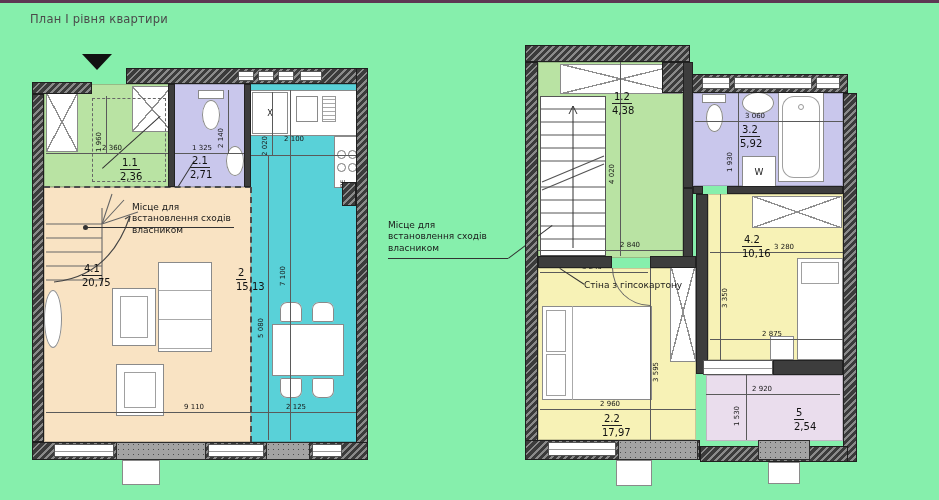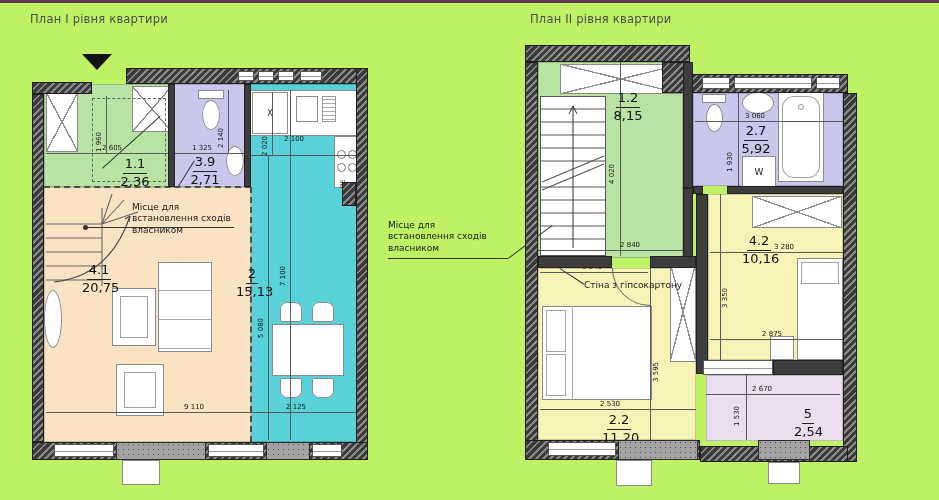--- a/index.html
+++ b/index.html
@@ -1,16 +1,16 @@
 <!DOCTYPE html>
 <html><head>
 <meta charset="utf-8">
 <style>
   html,body { margin:0; padding:0; background:#fff; }
-  #canvas { position:relative; width:939px; height:500px; background:#bef264;
+  #canvas { position:relative; width:939px; height:500px; background:#86efac;
             font-family:"DejaVu Sans", sans-serif; overflow:hidden; }
   .abs { position:absolute; box-sizing:border-box; }
   .title { font-size:11.5px; color:#4b4b4b; letter-spacing:0.2px; }
   .wall { background:repeating-linear-gradient(135deg,#8a8a8a 0 2px,#3b3b3b 2px 5px);
           box-shadow:inset 0 0 0 1px #1f1f1f; }
   .iwall { background:#3d3d3d; box-shadow:inset 0 0 0 1px #222; }
   .sill { background-color:#a3a3a3;
           background-image:radial-gradient(#4f4f4f 0.9px, rgba(0,0,0,0) 1px);
           background-size:5px 5px; box-shadow:inset 0 0 0 1px #2c2c2c; }
   .win { background:#fff; box-shadow:inset 0 0 0 1px #555; }
@@ -30,41 +30,40 @@
   .c-beige { background:#f9e3c3; box-shadow:inset 0 0 0 1px rgba(0,0,0,.18); }
   .c-yellow { background:#f7f2b6; box-shadow:inset 0 0 0 1px rgba(0,0,0,.18); }
   .c-pink { background:#eadded; box-shadow:inset 0 0 0 1px rgba(0,0,0,.18); }
   .dim { font-size:7px; line-height:1; color:#161616; white-space:nowrap; }
   .vdim { writing-mode:vertical-rl; transform:rotate(180deg); }
   .dlh { border-top:1px solid #5a5a5a; height:0; }
   .dlv { border-left:1px solid #5a5a5a; width:0; }
   .dashh { border-top:2px dashed #4d4d4d; height:0; }
   .dashv { border-left:2px dashed #4d4d4d; width:0; }
   .dashbox { border:1.2px dashed #666; }
-  .rlabel { font-size:13px; line-height:1.3; color:#101010; text-align:center; }
+  .rlabel { font-size:10px; line-height:1.3; color:#101010; }
   .rlabel .rid { display:inline-block; border-bottom:1px solid #222; padding:0 2px; }
   .note { font-size:9px; line-height:1.25; color:#1a1a1a; }
   .leader { border-top:1px solid #333; height:0; transform-origin:left top; }
   .dot { background:#333; border-radius:50%; }
   .tri-down { width:0; height:0; border-left:15px solid transparent;
               border-right:15px solid transparent; border-top:16px solid #111; }
   .burner { width:9px; height:9px; border:1px solid #777; border-radius:50%; background:#fff; }
   .cmark { display:flex; align-items:center; justify-content:center; font-size:8px; color:#222; }
   .drainer { background:#fff; box-shadow:inset 0 0 0 1px #999;
              background-image:repeating-linear-gradient(to bottom, rgba(0,0,0,0) 0 3px, #aaa 3px 4px); }
   .arc { border-left:1px solid #666; border-bottom:1px solid #666; border-bottom-left-radius:100%; }
   .topline { background:#5e3753; }
 </style>
 </head>
 <body>
 
 <div id="canvas">
   <div class="abs topline" style="left:0;top:2;width:939px;height:3px"></div>
   <div class="abs title" style="left:30px;top:12px">План I рівня квартири</div>
-  <div class="abs title" style="left:530px;top:12px">План II рівня квартири</div>
 
   <div class="abs c-green" style="left:44px;top:84px;width:130px;height:103px"></div>
   <div class="abs c-lav" style="left:174px;top:84px;width:76px;height:103px"></div>
   <div class="abs c-cyan" style="left:250px;top:84px;width:110px;height:358px"></div>
   <div class="abs c-beige" style="left:44px;top:187px;width:207px;height:255px"></div>
   <div class="abs dashh" style="left:44px;top:186px;width:207px"></div>
   <div class="abs dashv" style="left:250px;top:187px;height:255px"></div>
 
   <div class="abs xbox" style="left:46px;top:92px;width:32px;height:60px"></div>
   <div class="abs xbox" style="left:132px;top:86px;width:40px;height:46px"></div>
@@ -104,21 +103,21 @@
     </g>
   </svg>
   <div class="abs furn" style="left:158px;top:262px;width:54px;height:90px;background-image:repeating-linear-gradient(to bottom,rgba(0,0,0,0) 0 28px,#aaa 28px 29px)"></div>
   <div class="abs furn" style="left:112px;top:288px;width:44px;height:58px"></div>
   <div class="abs inner" style="left:120px;top:296px;width:28px;height:42px"></div>
   <div class="abs furn" style="left:116px;top:364px;width:48px;height:52px"></div>
   <div class="abs inner" style="left:124px;top:372px;width:32px;height:36px"></div>
   <div class="abs furn oval" style="left:44px;top:290px;width:18px;height:58px"></div>
 
   <div class="abs dlh" style="left:46px;top:153px;width:200px"></div>
-  <div class="abs dim" style="left:102px;top:145px">2 605</div>
+  <div class="abs dim" style="left:102px;top:145px">2 360</div>
   <div class="abs dim" style="left:192px;top:145px">1 325</div>
   <div class="abs dlv" style="left:106px;top:96px;height:57px"></div>
   <div class="abs dim vdim" style="left:96px;top:106px;width:9px;height:46px">1 960</div>
   <div class="abs dlv" style="left:228px;top:90px;height:63px"></div>
   <div class="abs dim vdim" style="left:218px;top:102px;width:9px;height:46px">2 140</div>
   <div class="abs dlv" style="left:272px;top:92px;height:63px"></div>
   <div class="abs dim vdim" style="left:262px;top:110px;width:9px;height:46px">2 020</div>
   <div class="abs dlh" style="left:250px;top:155px;width:108px"></div>
   <div class="abs dim" style="left:284px;top:136px">2 100</div>
   <div class="abs dlv" style="left:290px;top:90px;height:350px"></div>
@@ -127,21 +126,21 @@
   <div class="abs dim vdim" style="left:258px;top:292px;width:9px;height:46px">5 080</div>
   <div class="abs dlh" style="left:46px;top:412px;width:312px"></div>
   <div class="abs dim" style="left:184px;top:404px">9 110</div>
   <div class="abs dim" style="left:286px;top:404px">2 125</div>
 
   <div class="abs rlabel" style="left:120px;top:156px;width:30px">
     <span class="rid">1.1</span><br>
     <span>2,36</span>
   </div>
   <div class="abs rlabel" style="left:190px;top:154px;width:30px">
-    <span class="rid">3.9</span><br>
+    <span class="rid">2.1</span><br>
     <span>2,71</span>
   </div>
   <div class="abs rlabel" style="left:236px;top:266px;width:32px">
     <span class="rid">2</span><br>
     <span>15,13</span>
   </div>
   <div class="abs rlabel" style="left:82px;top:262px;width:34px">
     <span class="rid">4.1</span><br>
     <span>20,75</span>
   </div>
@@ -220,41 +219,41 @@
   <div class="abs dim" style="left:582px;top:264px">3 245</div>
   <div class="abs dlh" style="left:710px;top:252px;width:133px"></div>
   <div class="abs dim" style="left:774px;top:244px">3 280</div>
   <div class="abs dlv" style="left:720px;top:194px;height:166px"></div>
   <div class="abs dim vdim" style="left:722px;top:262px;width:9px;height:46px">3 350</div>
   <div class="abs dlh" style="left:710px;top:339px;width:133px"></div>
   <div class="abs dim" style="left:762px;top:331px">2 875</div>
   <div class="abs dlv" style="left:650px;top:268px;height:172px"></div>
   <div class="abs dim vdim" style="left:653px;top:336px;width:9px;height:46px">3 595</div>
   <div class="abs dlh" style="left:540px;top:409px;width:156px"></div>
-  <div class="abs dim" style="left:600px;top:401px">2 530</div>
+  <div class="abs dim" style="left:600px;top:401px">2 960</div>
   <div class="abs dlv" style="left:746px;top:375px;height:65px"></div>
   <div class="abs dim vdim" style="left:734px;top:382px;width:9px;height:44px">1 530</div>
   <div class="abs dlh" style="left:706px;top:394px;width:134px"></div>
-  <div class="abs dim" style="left:752px;top:386px">2 670</div>
+  <div class="abs dim" style="left:752px;top:386px">2 920</div>
 
   <div class="abs rlabel" style="left:612px;top:90px;width:32px">
     <span class="rid">1.2</span><br>
-    <span>8,15</span>
+    <span>4,38</span>
   </div>
   <div class="abs rlabel" style="left:740px;top:123px;width:32px">
-    <span class="rid">2.7</span><br>
+    <span class="rid">3.2</span><br>
     <span>5,92</span>
   </div>
   <div class="abs rlabel" style="left:742px;top:233px;width:34px">
     <span class="rid">4.2</span><br>
     <span>10,16</span>
   </div>
   <div class="abs rlabel" style="left:602px;top:412px;width:34px">
     <span class="rid">2.2</span><br>
-    <span>11,20</span>
+    <span>17,97</span>
   </div>
   <div class="abs rlabel" style="left:794px;top:406px;width:28px">
     <span class="rid">5</span><br>
     <span>2,54</span>
   </div>
 
   <div class="abs note" style="left:388px;top:220px;width:104px">Місце для встановлення сходів власником</div>
   <div class="abs dlh" style="left:388px;top:258px;width:120px;border-top-color:#333"></div>
   <div class="abs leader" style="left:508px;top:258px;width:55px;transform:rotate(-37deg)"></div>
   <div class="abs note" style="left:584px;top:280px;width:110px">Стіна з гіпсокартону</div>

